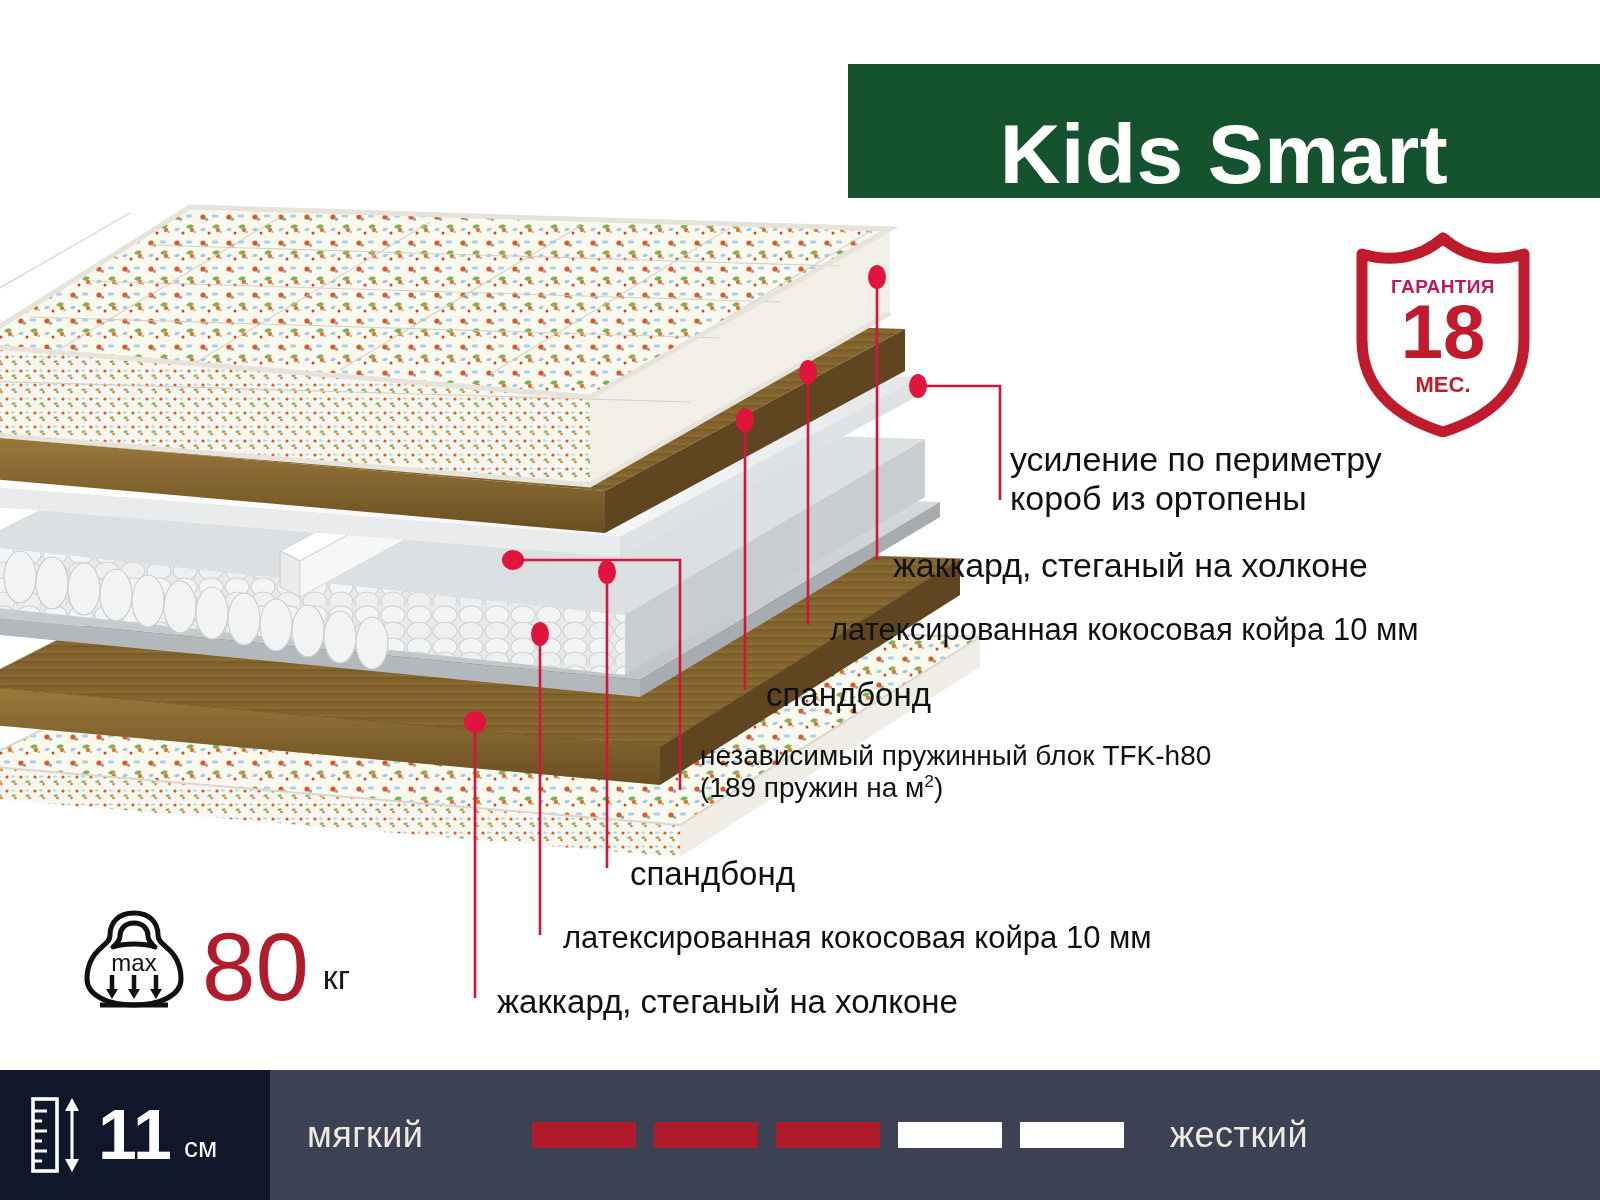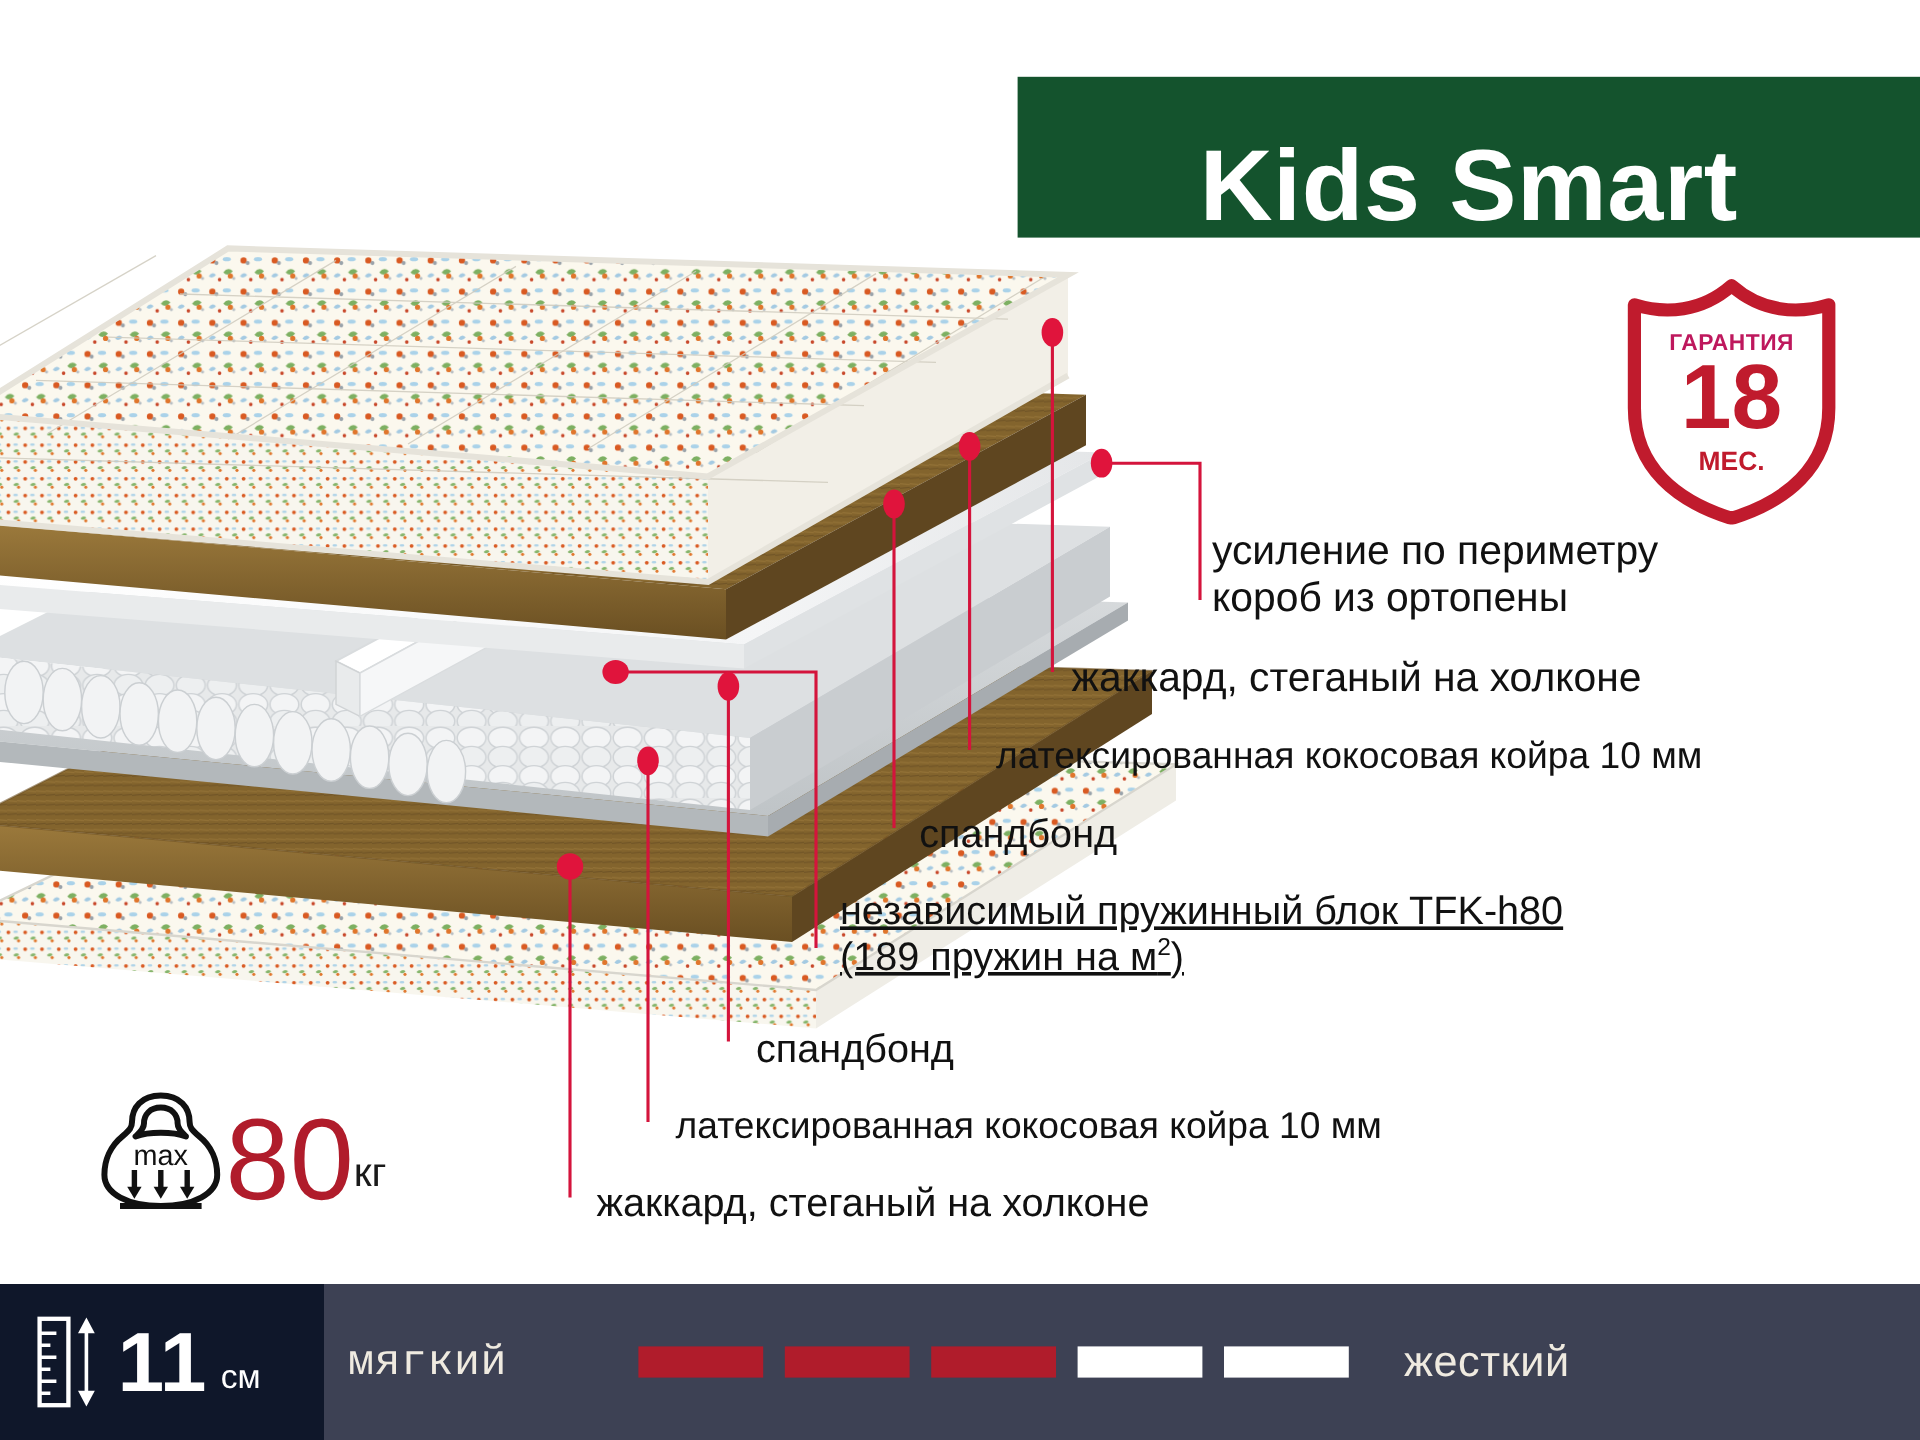--- a/index.html
+++ b/index.html
@@ -76,29 +76,29 @@
     white-space: nowrap;
     font-weight: 400;
   }
   .label.two-line { white-space: normal; }
   .label sup { font-size: 0.62em; vertical-align: super; line-height: 0; }
 
   #lbl-perimeter { left: 1010px; top: 440px; font-size: 34px; }
   #lbl-jacquard-top { left: 893px; top: 546px; font-size: 34px; }
   #lbl-coir-top { left: 830px; top: 612px; font-size: 31px; }
   #lbl-spunbond-top { left: 766px; top: 676px; font-size: 33px; }
-  #lbl-springs { left: 700px; top: 740px; font-size: 33px; text-decoration: underline; }
+  #lbl-springs { left: 700px; top: 740px; font-size: 28px; }
   #lbl-spunbond-bot { left: 630px; top: 855px; font-size: 33px; }
   #lbl-coir-bot { left: 563px; top: 920px; font-size: 31px; }
   #lbl-jacquard-bot { left: 497px; top: 983px; font-size: 33px; }
 
   
   .weight-block {
     position: absolute; left: 80px; top: 905px;
-    display: flex; align-items: flex-end; gap: 0;
+    display: flex; align-items: flex-end; gap: 14px;
   }
   .kettle-icon { width: 108px; height: 104px; }
   .kettle-icon svg { display: block; width: 100%; height: 100%; }
   .weight-value {
     color: #B01C2B; font-size: 96px; font-weight: 400; line-height: 0.86;
   }
   .weight-unit {
     color: #1a1a1a; font-size: 34px; font-weight: 400; padding-bottom: 12px;
   }
 
@@ -122,21 +122,21 @@
   .firmness-box {
     flex: 1; height: 130px;
     background: #3D4154;
     display: flex; align-items: center;
     position: relative;
   }
   .firmness-label {
     color: #EFEAE0; font-size: 36px; letter-spacing: 0.5px;
     position: absolute;
   }
-  #firm-soft { left: 20px; font-family: Liberation Mono, monospace; }
+  #firm-soft { left: 37px; }
   #firm-hard { left: 900px; }
   .scale {
     position: absolute; left: 262px; top: 50%;
     transform: translateY(-50%);
     display: flex; gap: 18px;
   }
   .seg { width: 104px; height: 26px; }
   .seg.on { background: #B01C2B; }
   .seg.off { background: #ffffff; }
 </style>

